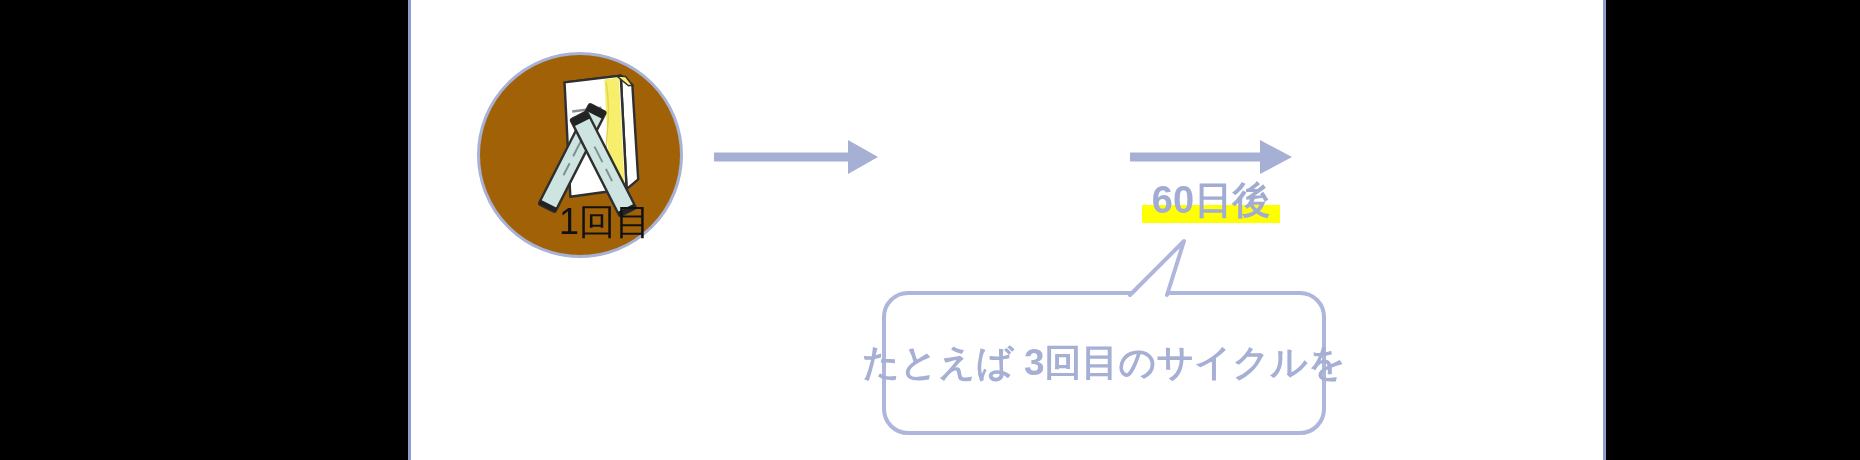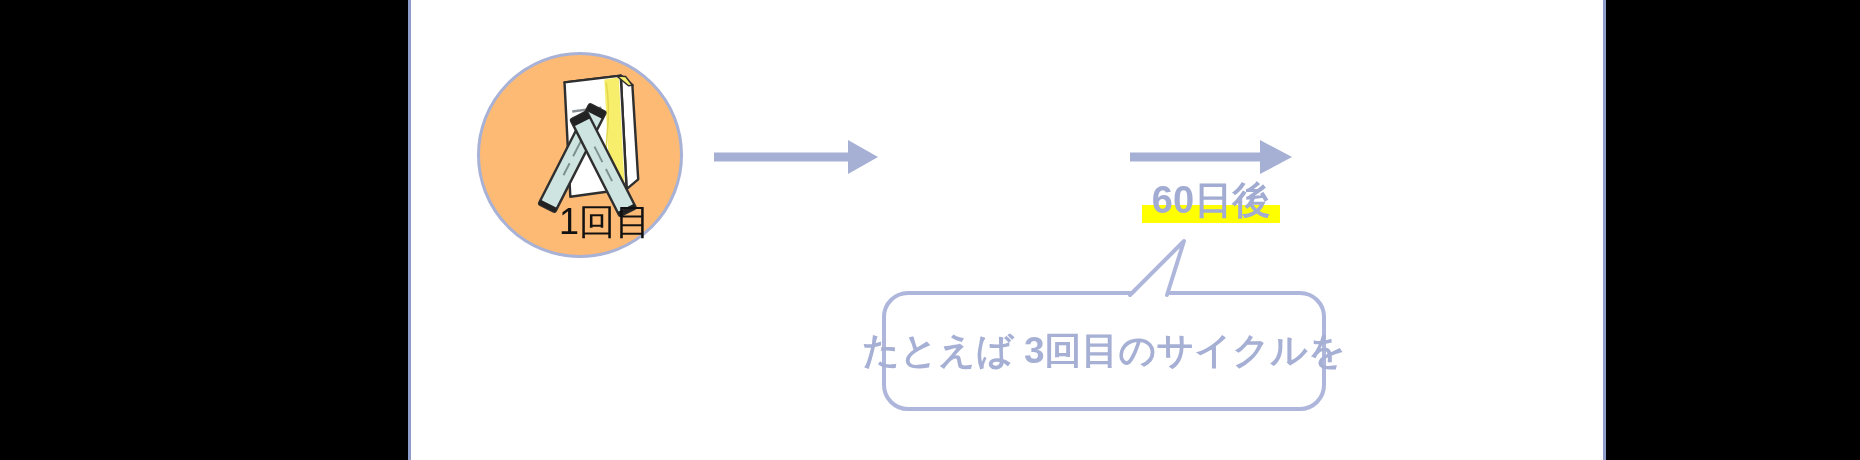--- a/index.html
+++ b/index.html
@@ -15,21 +15,21 @@
   .panel{
     position:absolute;left:408px;top:0;width:1192px;height:460px;
     background:#fff;
     border-left:3px solid #8f9dca;border-right:3px solid #8f9dca;
   }
   .panel *{box-sizing:border-box;}
 
   
   .cycle-circle{
     position:absolute;width:206px;height:206px;border-radius:50%;
-    border:3.5px solid #a8b1d6;background:#fdba74;
+    border:3.5px solid #a8b1d6;background:#a16207;
   }
   .cycle-circle.c1{left:66px;top:52px;}
   .cycle-circle.c2{left:505px;top:55px;}
   .cycle-circle.c3{left:901px;top:49px;}
   .circle-label{
     position:absolute;left:calc(50% + 25px);top:150px;transform:translateX(-50%);
     font-size:36px;line-height:34px;color:#111;white-space:nowrap;
   }
   .product-art{position:absolute;left:26px;top:8px;}
 
@@ -47,21 +47,21 @@
   .interval-label.t1{left:314px;width:164px;}
   .interval-label.t2{left:719px;width:162px;}
   .hl-marker{
     background:linear-gradient(to bottom, transparent 59%, #ffff00 59%);
     padding:0 10px 2px 10px;
     text-align:center;
   }
 
   
   .callout{
-    position:absolute;left:471px;top:291px;width:444px;height:120px;
+    position:absolute;left:471px;top:291px;width:444px;height:144px;
     border:4px solid #aeb7db;border-radius:26px;background:#fff;
     display:flex;flex-direction:column;align-items:center;justify-content:center;
     gap:4px;
   }
   .callout-line{
     font-size:37px;font-weight:bold;color:#a6afd4;line-height:42px;white-space:nowrap;
   }
   .callout-line.hl{
     background:linear-gradient(to bottom, transparent 58%, #ffff00 58%);
     padding:0 14px 4px 14px;

